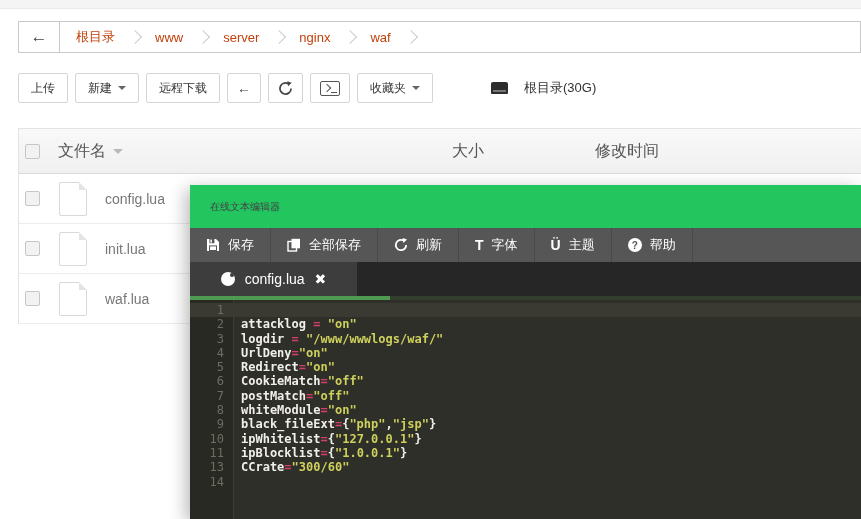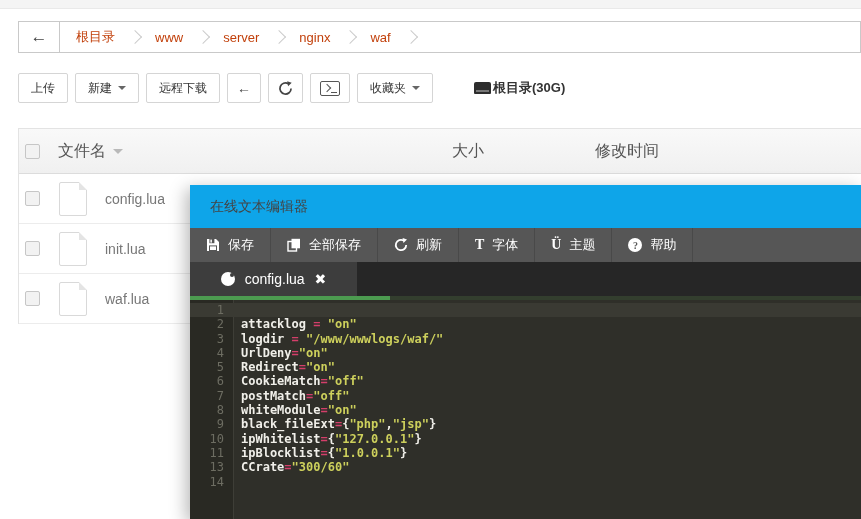--- a/index.html
+++ b/index.html
@@ -21,21 +21,21 @@
 
   
   .main-toolbar{position:absolute;left:18px;top:75px;height:26px;display:flex;align-items:center;gap:7px;}
   .tbtn{height:30px;box-sizing:border-box;border:1px solid #d5d5d5;border-radius:2px;background:#fff;
     display:inline-flex;align-items:center;gap:6px;padding:0 12px;font-size:12px;color:#333;cursor:pointer;}
   .tbtn.iconic{padding:0 9px;font-size:14px;font-weight:bold;color:#444;}
   .caret{width:0;height:0;border:4px solid transparent;border-top-color:#666;margin-top:4px;}
   .term-icon{position:relative;width:20px;height:15px;border:1px solid #555;border-radius:2px;box-sizing:border-box;}
   .term-icon i{position:absolute;left:3px;top:3px;width:5px;height:5px;border-top:1px solid #555;border-right:1px solid #555;transform:rotate(45deg);display:block;}
   .term-icon b{position:absolute;right:2px;bottom:2px;width:6px;height:1px;background:#555;display:block;}
-  .disk-group{display:flex;align-items:center;gap:2px;margin-left:34px;font-size:13px;color:#333;font-weight:bold;}
+  .disk-group{display:flex;align-items:center;gap:16px;margin-left:51px;font-size:13px;color:#333;}
   .disk-icon{position:relative;width:17px;height:12px;background:#2d2d2d;border-radius:2px 2px 1px 1px;}
   .disk-icon:after{content:"";position:absolute;left:2px;bottom:2px;width:13px;height:2px;background:#777;}
 
   
   .file-panel{position:absolute;left:18px;top:128px;right:0;background:#fff;
     border-left:1px solid #e3e3e3;border-top:1px solid #e3e3e3;}
   .panel-header{height:44px;background:linear-gradient(#f9f9f9,#f0f0f0);border-bottom:1px solid #dcdcdc;
     position:relative;display:flex;align-items:center;font-size:16px;color:#555;}
   .cbox{width:13px;height:13px;border:1px solid #c6c6c6;border-radius:2px;background:#f2f2f2;margin-left:6px;cursor:pointer;flex:0 0 13px;}
   .hdr-name{margin-left:18px;cursor:pointer;display:flex;align-items:center;gap:7px;}
@@ -44,25 +44,25 @@
   .hdr-mtime{position:absolute;left:576px;cursor:pointer;}
   .file-row{height:49px;border-bottom:1px solid #ececec;display:flex;align-items:center;background:#fff;cursor:pointer;}
   .file-icon{position:relative;width:26px;height:32px;border:1px solid #d9d9d9;border-radius:2px;background:#fff;margin-left:19px;flex:0 0 26px;}
   .file-icon:before{content:"";position:absolute;top:-1px;right:-1px;border-style:solid;border-width:0 8px 8px 0;
     border-color:#fff #fff #e4e4e4 #d9d9d9;}
   .file-name{margin-left:18px;font-size:14px;color:#777;}
 
   
   .editor-dialog{position:absolute;left:190px;top:185px;right:0;bottom:0;display:flex;flex-direction:column;
     box-shadow:-4px 4px 16px rgba(0,0,0,.28);background:var(--codebg,#2f2f29);}
-  .dialog-header{flex:0 0 43px;background:#0ea5e9;display:flex;align-items:center;padding-left:20px;
-    font-size:14px;color:#444;cursor:move;}
+  .dialog-header{flex:0 0 43px;background:#22c55e;display:flex;align-items:center;padding-left:20px;
+    font-size:10px;color:#444;cursor:move;}
   .editor-toolbar{flex:0 0 34px;background:var(--ebar,#565656);display:flex;align-items:stretch;}
   .ebtn{display:flex;align-items:center;gap:8px;padding:0 16px;color:#fff;font-size:13px;
-    border-right:1px solid #494949;cursor:pointer;font-family:Liberation Serif, serif;}
+    border-right:1px solid #494949;cursor:pointer;}
   .ebtn .glyph{font-size:14px;font-weight:bold;line-height:1;}
   .help-circle{width:14px;height:14px;border-radius:50%;background:#fff;color:#565656;font-size:10px;
     font-weight:bold;display:flex;align-items:center;justify-content:center;}
   .tab-bar{flex:0 0 34px;background:#262626;display:flex;align-items:stretch;}
   .tab{width:167px;background:#3d3d3d;display:flex;align-items:center;justify-content:center;gap:10px;
     color:#fff;font-size:14px;cursor:pointer;}
   .lua-icon{position:relative;width:14px;height:14px;background:#fff;border-radius:50%;}
   .lua-icon:after{content:"";position:absolute;top:1px;right:1px;width:4px;height:4px;background:#3d3d3d;border-radius:50%;}
   .tab-close{font-size:14px;font-weight:bold;cursor:pointer;}
   .progress{flex:0 0 4px;display:flex;}

